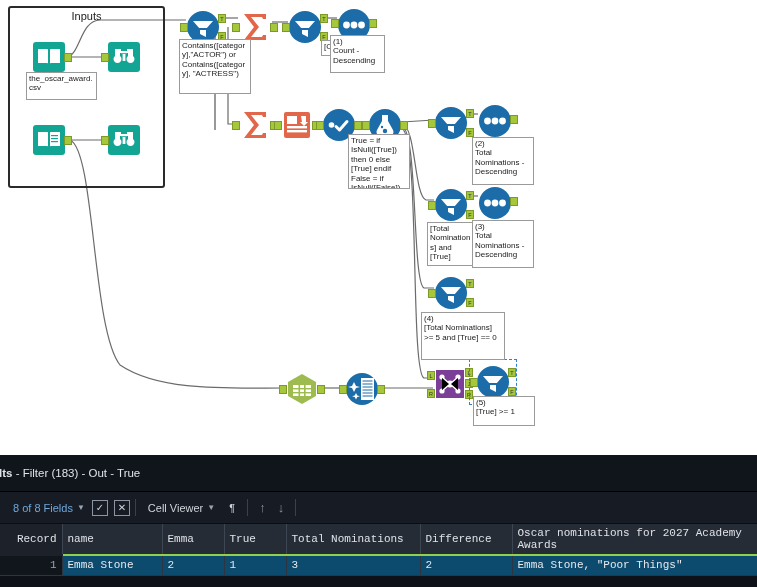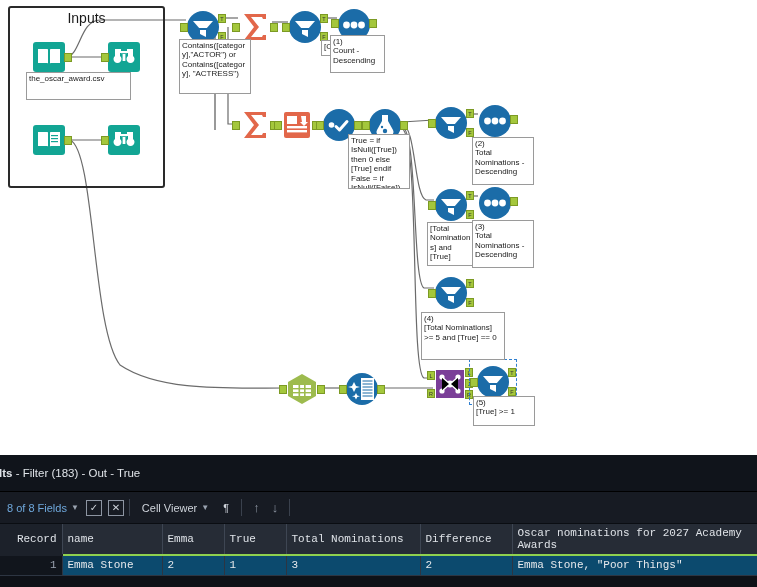--- a/index.html
+++ b/index.html
@@ -25,21 +25,21 @@
     position: absolute;
     border: 2px solid #2a2a2a;
     border-radius: 3px;
     background: transparent;
   }
   .container-title {
     position: absolute;
     width: 100%;
     text-align: center;
     top: 2px;
-    font-size: 14px;
+    font-size: 11px;
     color: #1a1a1a;
     font-family: "Liberation Sans", sans-serif;
   }
 
   .tool { position: absolute; width: 34px; height: 34px; }
   .tool .glyph {
     position:absolute; left:0; top:0; width:34px; height:34px;
   }
   .tool.selected::after {
     content:"";
@@ -92,20 +92,21 @@
     white-space: nowrap;
   }
   #results-title b { font-weight: bold; }
 
   #results-toolbar {
     height: 32px;
     background: #171b23;
     display: flex; align-items: center;
     gap: 0px;
     border-bottom: 1px solid #0a0d12;
+    padding-left: 6px;
   }
   .tb-item {
     display:flex; align-items:center; gap:4px;
     font-size: 11px; color: #cfd4db;
     padding: 0 7px; height: 100%;
     white-space: nowrap;
   }
   .tb-item.link { color: #6fa8dc; }
   .tb-sep { width:1px; height:17px; background:#3a414d; margin:0 5px; }
   .chev { font-size: 8px; color:#9aa3b0; }
@@ -435,21 +436,21 @@
       <svg class="glyph" viewBox="0 0 34 34">
         <circle cx="17" cy="17" r="16" fill="#1b6ca8"></circle>
         <path d="M7 11 h20 l-7 8 v8 l-6 -3 v-5 z" fill="#fff"></path>
         <path d="M7 19 h20" stroke="#1b6ca8" stroke-width="2" fill="none"></path>
       </svg>
       <div class="anchor lbl" style="left:32px; top:3px;">T</div>
       <div class="anchor lbl" style="left:32px; top:22px;">F</div>
       <div class="anchor" style="left:-6px; top:13px;"></div>
     </div>
 
-    <div class="annot" style="left:26px; top:72px; width:105px; height:28px;">the_oscar_award.csv</div>
+    <div class="annot" style="left:26px; top:72px; width:71px; height:28px;">the_oscar_award.csv</div>
 
     <div class="annot" style="left:179px; top:39px; width:72px; height:55px;">Contains([category],"ACTOR") or Contains([category], "ACTRESS")</div>
 
     <div class="annot" style="left:277px; top:40px; width:62px; height:16px; z-index:2;margin-left:44px;">[Count] &gt;= 6</div>
 
     <div class="annot" style="left:330px; top:35px; width:55px; height:38px; z-index:3;">(1)
 Count - Descending</div>
 
     <div class="annot" style="left:348px; top:134px; width:62px; height:55px;">True = if IsNull([True]) then 0 else [True] endif
 False = if IsNull([False]) the...</div>

